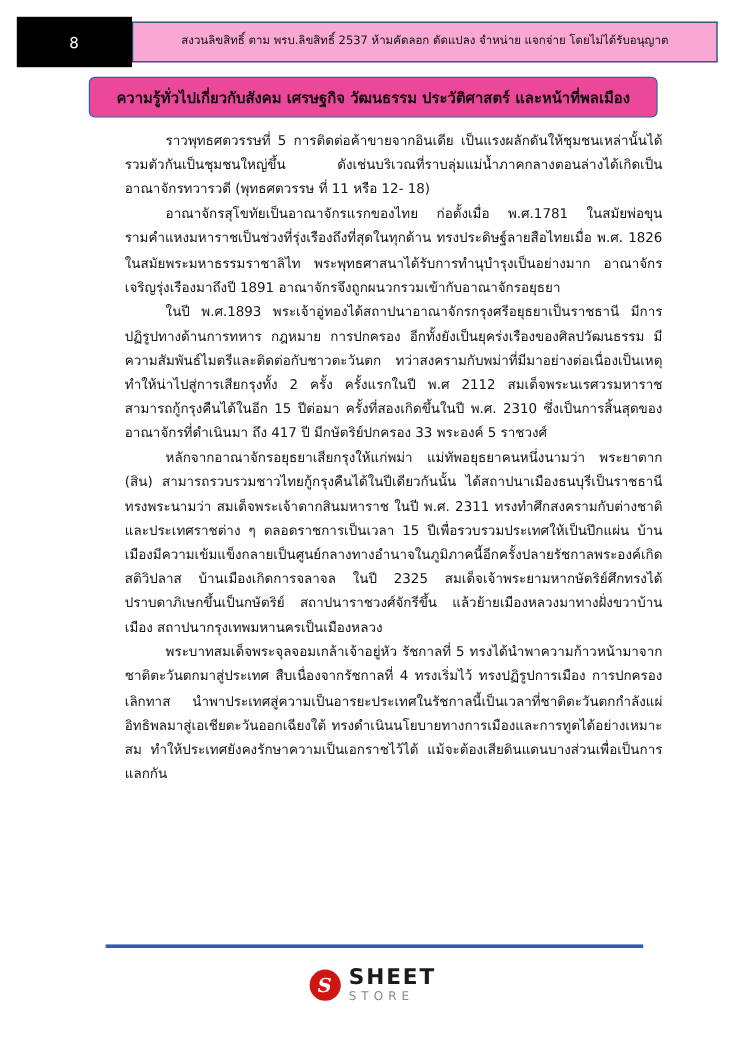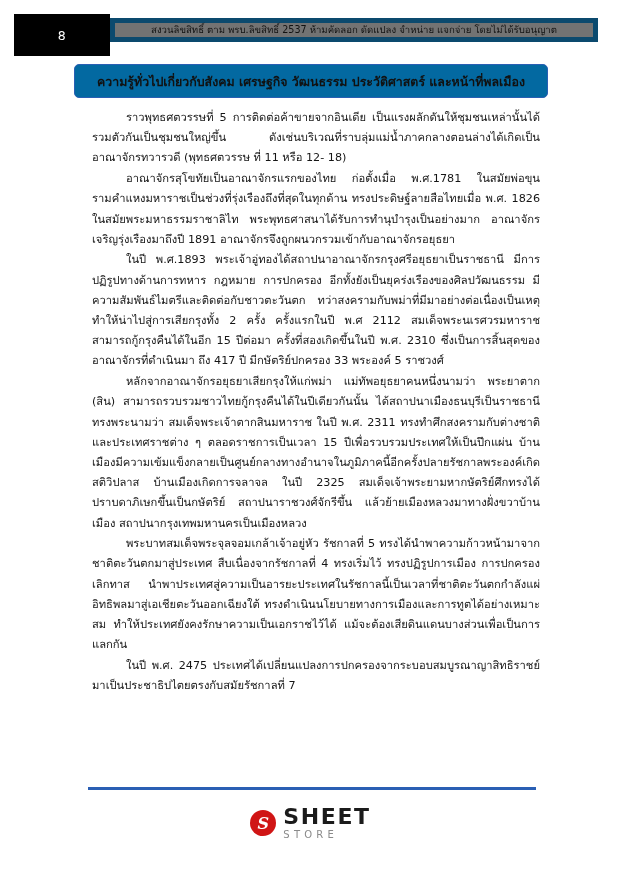--- a/index.html
+++ b/index.html
@@ -42,27 +42,27 @@
     align-items: center;
     justify-content: center;
     font-size: 12.5px;
     letter-spacing: 0.5px;
   }
   .copyright-box {
     position: absolute;
     left: 110px;
     top: 4px;
     width: 488px;
-    height: 24px;
-    border: 5px solid #0c4a6e;
+    height: 34px;
+    border: 1px solid #0c4a6e;
     display: flex;
     align-items: center;
     justify-content: center;
     box-sizing: border-box;
-    background: #737373;
+    background: #f9a8d4;
   }
   .copyright-text {
     font-size: 9.6px;
     color: #111111;
     white-space: nowrap;
     line-height: 1.2;
   }
 
   
   .title-banner {
@@ -70,33 +70,33 @@
     left: 74px;
     top: 64px;
     width: 474px;
     height: 34px;
     border: 1.6px solid #2a5fb4;
     border-radius: 5px;
     display: flex;
     align-items: center;
     justify-content: center;
     box-sizing: border-box;
-    background: #0369a1;
+    background: #ec4899;
   }
   .title-text {
     font-size: 12.4px;
     font-weight: bold;
     color: #111111;
     white-space: nowrap;
   }
 
   
   .body-col {
     position: absolute;
-    left: 92px;
+    left: 104px;
     top: 108px;
     width: 448px;
   }
   .para {
     font-size: 11.2px;
     line-height: 20.2px;
     color: #151515;
     text-align: justify;
     text-justify: inter-word;
     margin: 0 0 0.5px 0;
@@ -136,21 +136,21 @@
     font-weight: bold;
     font-style: italic;
     font-family: "DejaVu Serif", "Liberation Serif", serif;
   }
   .logo-text {
     display: flex;
     flex-direction: column;
     line-height: 1;
   }
   .logo-name {
-    font-size: 22px;
+    font-size: 18px;
     font-weight: bold;
     letter-spacing: 1.6px;
     color: #1b1b1b;
   }
   .logo-sub {
     font-size: 10px;
     letter-spacing: 4.2px;
     color: #8a8a8a;
     margin-top: 2px;
   }
@@ -172,21 +172,20 @@
   <div class="title-banner">
     <span class="title-text">ความรู้ทั่วไปเกี่ยวกับสังคม เศรษฐกิจ วัฒนธรรม ประวัติศาสตร์ และหน้าที่พลเมือง</span>
   </div>
 
   <div class="body-col">
     <p class="para">ราวพุทธศตวรรษที่ 5 การติดต่อค้าขายจากอินเดีย เป็นแรงผลักดันให้ชุมชนเหล่านั้นได้รวมตัวกันเป็นชุมชนใหญ่ขึ้น ดังเช่นบริเวณที่ราบลุ่มแม่น้ำภาคกลางตอนล่างได้เกิดเป็น อาณาจักรทวารวดี (พุทธศตวรรษ ที่ 11 หรือ 12- 18)</p>
     <p class="para">อาณาจักรสุโขทัยเป็นอาณาจักรแรกของไทย ก่อตั้งเมื่อ พ.ศ.1781 ในสมัยพ่อขุนรามคำแหงมหาราชเป็นช่วงที่รุ่งเรืองถึงที่สุดในทุกด้าน ทรงประดิษฐ์ลายสือไทยเมื่อ พ.ศ. 1826 ในสมัยพระมหาธรรมราชาลิไท พระพุทธศาสนาได้รับการทำนุบำรุงเป็นอย่างมาก อาณาจักรเจริญรุ่งเรืองมาถึงปี 1891 อาณาจักรจึงถูกผนวกรวมเข้ากับอาณาจักรอยุธยา</p>
     <p class="para">ในปี พ.ศ.1893 พระเจ้าอู่ทองได้สถาปนาอาณาจักรกรุงศรีอยุธยาเป็นราชธานี มีการปฏิรูปทางด้านการทหาร กฎหมาย การปกครอง อีกทั้งยังเป็นยุคร่งเรืองของศิลปวัฒนธรรม มีความสัมพันธ์ไมตรีและติดต่อกับชาวตะวันตก ทว่าสงครามกับพม่าที่มีมาอย่างต่อเนื่องเป็นเหตุทำให้น่าไปสู่การเสียกรุงทั้ง 2 ครั้ง ครั้งแรกในปี พ.ศ 2112 สมเด็จพระนเรศวรมหาราชสามารถกู้กรุงคืนได้ในอีก 15 ปีต่อมา ครั้งที่สองเกิดขึ้นในปี พ.ศ. 2310 ซึ่งเป็นการสิ้นสุดของอาณาจักรที่ดำเนินมา ถึง 417 ปี มีกษัตริย์ปกครอง 33 พระองค์ 5 ราชวงศ์</p>
     <p class="para">หลักจากอาณาจักรอยุธยาเสียกรุงให้แก่พม่า แม่ทัพอยุธยาคนหนึ่งนามว่า พระยาตาก (สิน) สามารถรวบรวมชาวไทยกู้กรุงคืนได้ในปีเดียวกันนั้น ได้สถาปนาเมืองธนบุรีเป็นราชธานี ทรงพระนามว่า สมเด็จพระเจ้าตากสินมหาราช ในปี พ.ศ. 2311 ทรงทำศึกสงครามกับต่างชาติและประเทศราชต่าง ๆ ตลอดราชการเป็นเวลา 15 ปีเพื่อรวบรวมประเทศให้เป็นปึกแผ่น บ้านเมืองมีความเข้มแข็งกลายเป็นศูนย์กลางทางอำนาจในภูมิภาคนี้อีกครั้งปลายรัชกาลพระองค์เกิดสติวิปลาส บ้านเมืองเกิดการจลาจล ในปี 2325 สมเด็จเจ้าพระยามหากษัตริย์ศึกทรงได้ปราบดาภิเษกขึ้นเป็นกษัตริย์ สถาปนาราชวงศ์จักรีขึ้น แล้วย้ายเมืองหลวงมาทางฝั่งขวาบ้านเมือง สถาปนากรุงเทพมหานครเป็นเมืองหลวง</p>
     <p class="para">พระบาทสมเด็จพระจุลจอมเกล้าเจ้าอยู่หัว รัชกาลที่ 5 ทรงได้นำพาความก้าวหน้ามาจากชาติตะวันตกมาสู่ประเทศ สืบเนื่องจากรัชกาลที่ 4 ทรงเริ่มไว้ ทรงปฏิรูปการเมือง การปกครอง เลิกทาส นำพาประเทศสู่ความเป็นอารยะประเทศในรัชกาลนี้เป็นเวลาที่ชาติตะวันตกกำลังแผ่อิทธิพลมาสู่เอเชียตะวันออกเฉียงใต้ ทรงดำเนินนโยบายทางการเมืองและการทูตได้อย่างเหมาะสม ทำให้ประเทศยังคงรักษาความเป็นเอกราชไว้ได้ แม้จะต้องเสียดินแดนบางส่วนเพื่อเป็นการแลกกัน</p>
-    <p class="para">ในปี พ.ศ. 2475 ประเทศได้เปลี่ยนแปลงการปกครองจากระบอบสมบูรณาญาสิทธิราชย์มาเป็นประชาธิปไตยตรงกับสมัยรัชกาลที่ 7</p>
   </div>
 
   <div class="footer-rule"></div>
 
   <div class="logo-wrap">
     <div class="logo-mark">
       <span>S</span>
     </div>
     <div class="logo-text">
       <span class="logo-name">SHEET</span>

